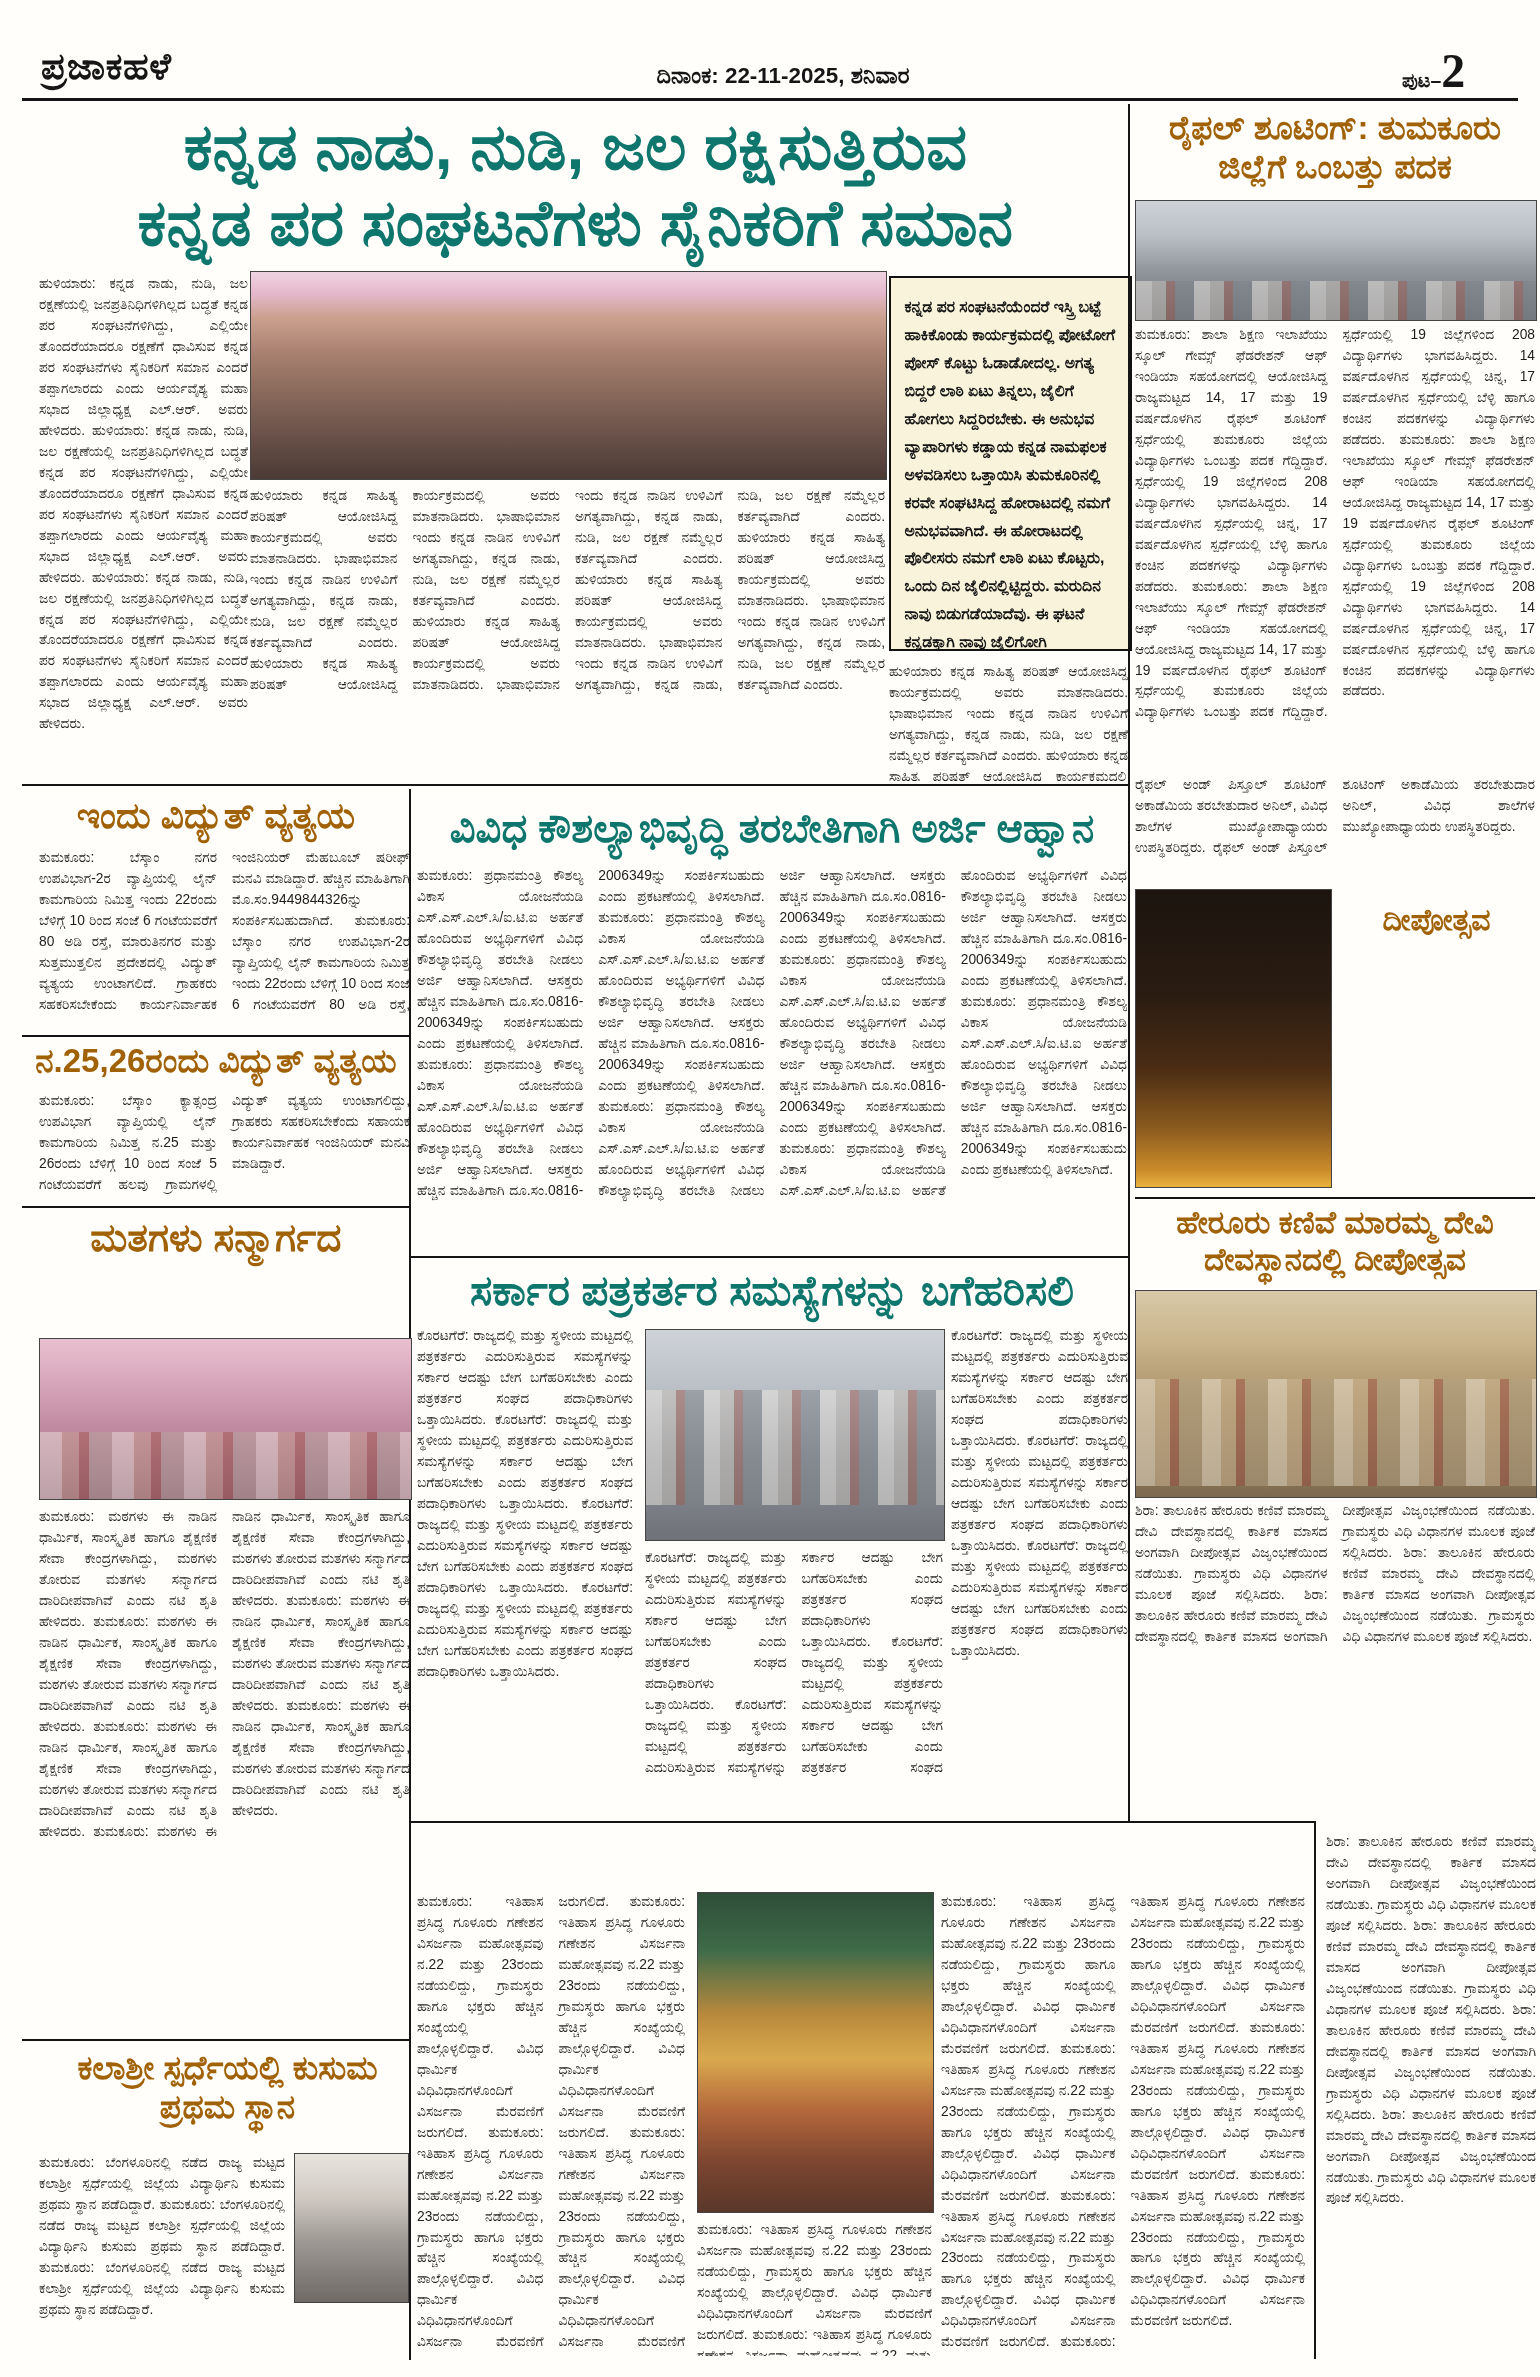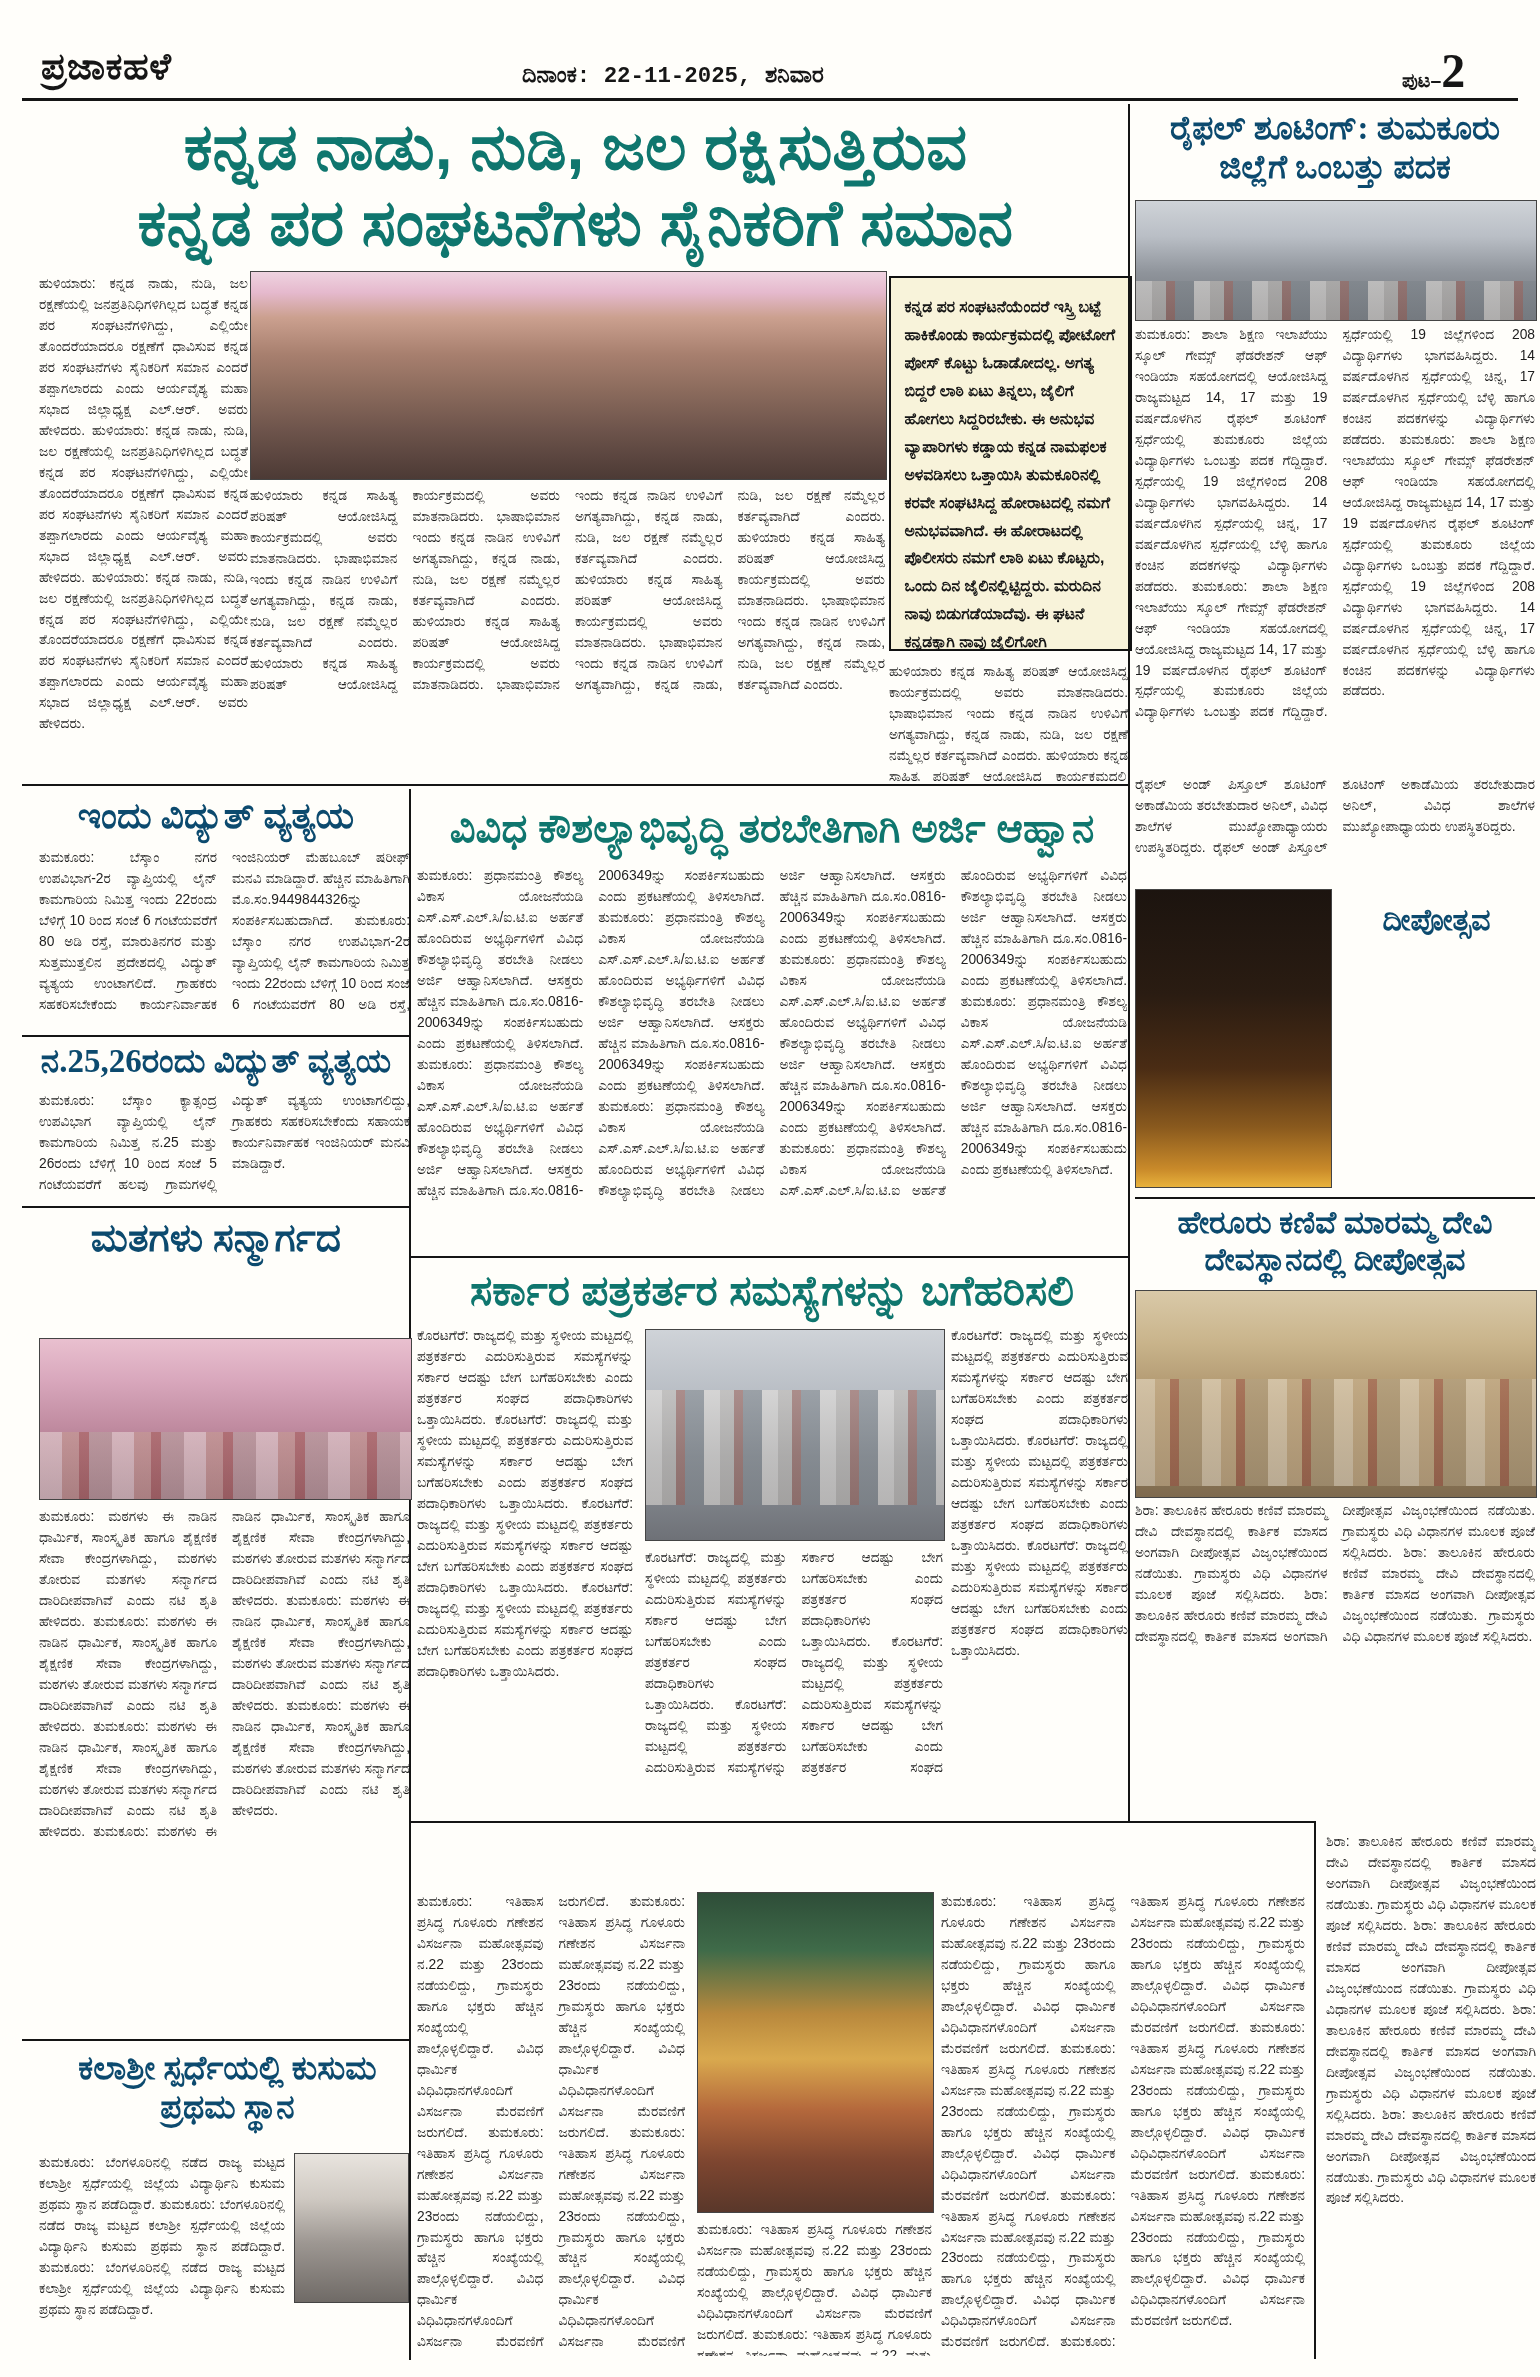--- a/index.html
+++ b/index.html
@@ -2,28 +2,28 @@
 <html lang="kn" style="font-size:12px"><head>
 <meta charset="utf-8">
 <style>
   html,body{margin:0;padding:0;background:#e9e7e2;}
   .page{position:relative;width:1541px;height:2377px;background:#fffefa;overflow:hidden;
         font-family:"Liberation Sans","DejaVu Sans",sans-serif;color:#161616;}
   .abs{position:absolute;}
   .rule{position:absolute;background:#151515;}
   
   .masthead{font-size:37px;font-weight:800;letter-spacing:0.7px;}
-  .dateline{font-size:22.4px;font-weight:700;font-family:Liberation Mono, monospace;}
+  .dateline{font-size:22.4px;font-weight:700;text-align:center;}
   .pagenum-wrap{font-weight:700;white-space:nowrap;}
   .pagenum-label{font-size:19.4px;font-weight:700;text-align:center;}
   .pagenum-big{font-family:"Liberation Serif","DejaVu Serif",serif;font-size:48px;font-weight:800;}
   
   .hl{font-weight:800;text-align:center;line-height:1.18;}
   .hl-red{color:#0f766e;}
-  .hl-black{color:#0c4a6e;font-family:Liberation Serif, serif;}
+  .hl-black{color:#a16207;}
   
   .body-txt{font-size:13.8px;line-height:1.52;text-align:justify;overflow:hidden;color:#1d1d1d;}
   .cols-2{column-count:2;column-gap:15px;}
   .cols-4{column-count:4;column-gap:15px;}
   
   .quote-box{background:#f8f3da;border:2.2px solid #111;padding:15px 13.4px;overflow:hidden;}
   .quote-txt{font-size:15.7px;font-weight:600;line-height:1.78;text-align:left;color:#141414;}
   
   .ph{overflow:hidden;border:0.7px solid #444;}
   .ph-flowers{background:

